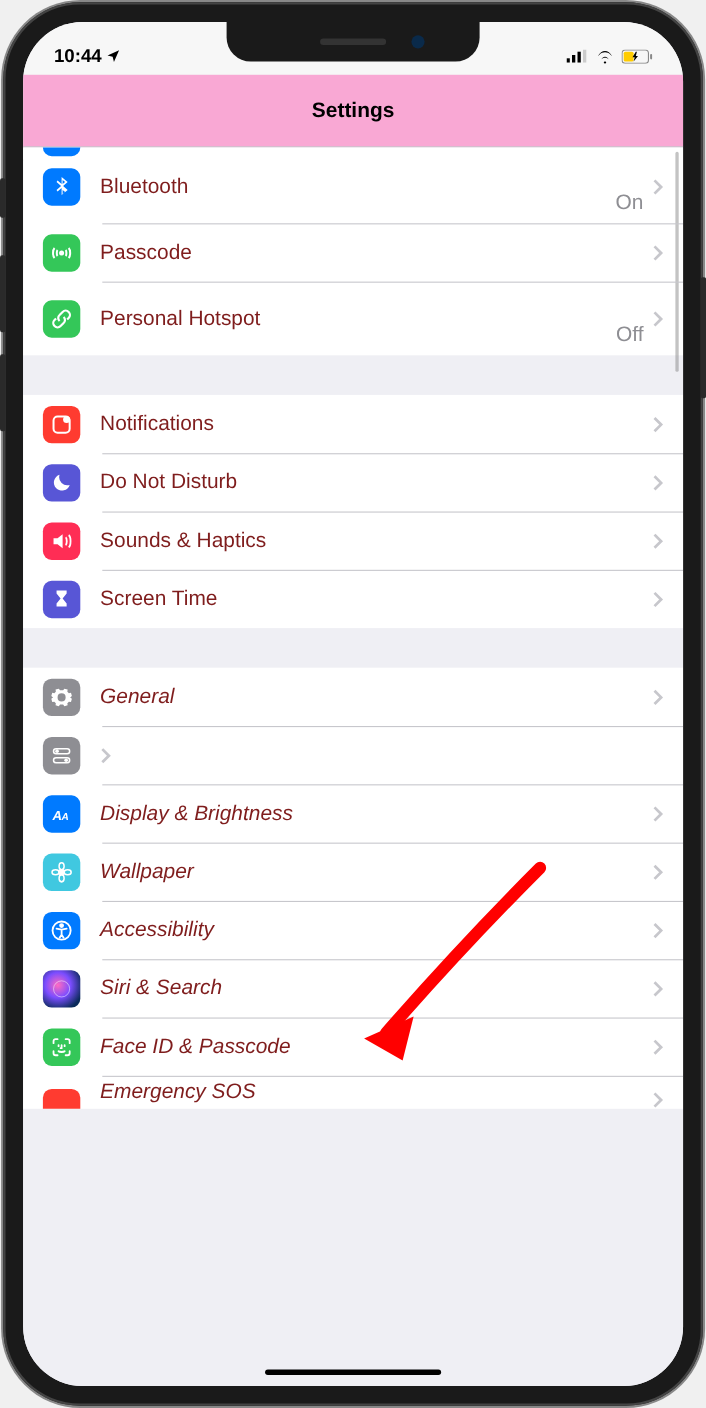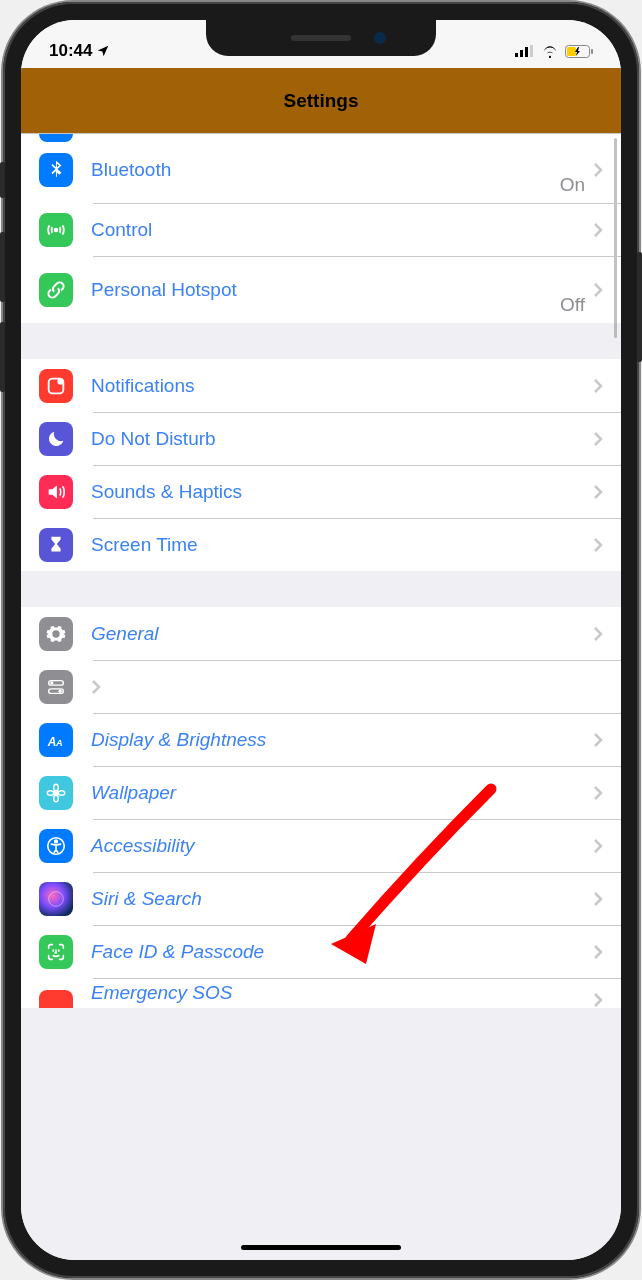--- a/index.html
+++ b/index.html
@@ -62,21 +62,21 @@
   align-items: center;
   padding: 14px 28px 0;
   font-size: 17px;
   font-weight: 600;
   background: #f7f7f7;
 }
 .status-left { display:flex; align-items:center; gap:4px; }
 .status-right { display:flex; align-items:center; gap:6px; }
 .nav-bar {
   height: 66px;
-  background: #a16207;
+  background: #f9a8d4;
   display: flex;
   align-items: center;
   justify-content: center;
   border-bottom: 0.5px solid #c7c7cc;
   font-size: 19px;
   font-weight: 600;
 }
 .content {
   height: calc(100% - 114px);
   overflow-y: hidden;
@@ -113,21 +113,21 @@
   margin-right: 18px;
   display: flex;
   align-items: center;
   justify-content: center;
   flex-shrink: 0;
 }
 .icon-box svg { width:22px; height:22px; }
 .row-label {
   flex: 1;
   font-size: 19px;
-  color: #3b82f6;
+  color: #7f1d1d;
 }
 .row-value {
   font-size: 19px;
   color: #8e8e93;
   margin-right: 8px;
   margin-top: 31px;
 }
 .chevron {
   width: 10px;
   height: 16px;
@@ -235,21 +235,21 @@
               <path d="M2 2l6 6-6 6"></path>
             </svg>
         </div>
         <div class="row">
           <div class="icon-box" style="background:#34c759">
             <svg viewBox="0 0 24 24" fill="none" stroke="#fff" stroke-width="2">
                 <path d="M5 7c-2 2-2 8 0 10M8 9c-1 1-1 5 0 6M19 7c2 2 2 8 0 10M16 9c1 1 1 5 0 6"></path>
                 <circle cx="12" cy="12" r="1.5" fill="#fff"></circle>
               </svg>
           </div>
-          <span class="row-label">Control</span>
+          <span class="row-label">Passcode</span>
           <svg class="chevron" viewBox="0 0 10 16" fill="none" stroke="#c7c7cc" stroke-width="2.5">
               <path d="M2 2l6 6-6 6"></path>
             </svg>
         </div>
         <div class="row">
           <div class="icon-box" style="background:#34c759">
             <svg viewBox="0 0 24 24" fill="none" stroke="#fff" stroke-width="2.2">
                 <path d="M10 14a4 4 0 0 1 0-6l3-3a4 4 0 1 1 6 6l-1.5 1.5M14 10a4 4 0 0 1 0 6l-3 3a4 4 0 1 1-6-6L6.5 11.5"></path>
               </svg>
           </div>

